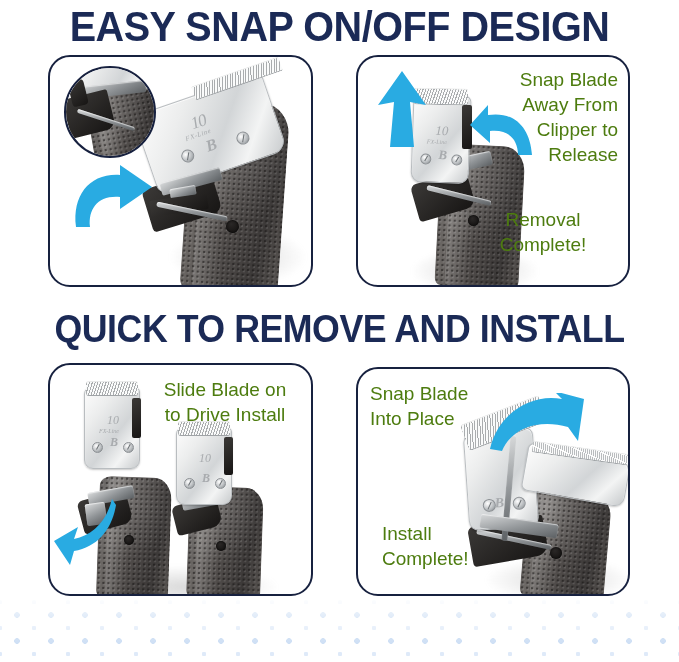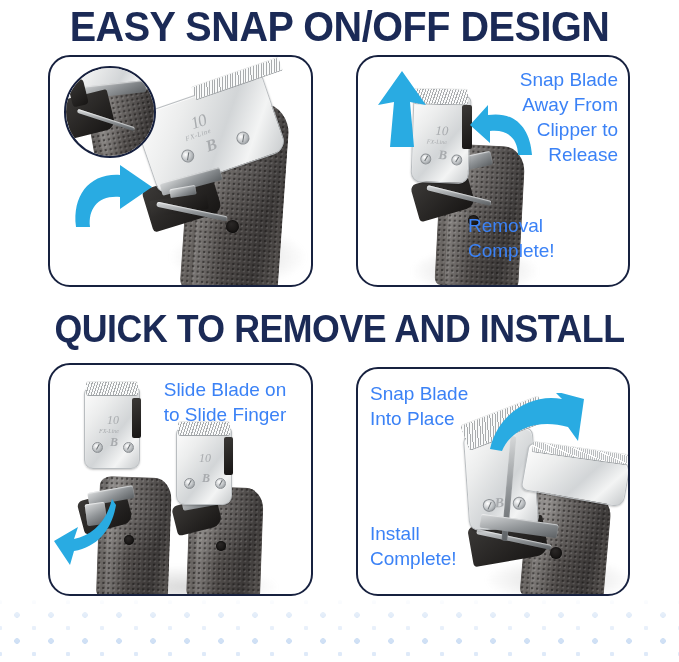--- a/index.html
+++ b/index.html
@@ -39,35 +39,35 @@
     overflow: hidden;
   }
   #panel-1 { left: 48px;  top: 55px;  width: 265px; height: 232px; }
   #panel-2 { left: 356px; top: 55px;  width: 274px; height: 232px; }
   #panel-3 { left: 48px;  top: 363px; width: 265px; height: 233px; }
   #panel-4 { left: 356px; top: 367px; width: 274px; height: 229px; }
 
   
   .caption {
     position: absolute;
-    color: #3b82f6;
+    color: #4d7c0f;
     font-size: 19px;
     line-height: 1.32;
     font-family: "Liberation Sans", sans-serif;
     white-space: pre-line;
   }
   .caption.center { text-align: center; }
   .caption.right  { text-align: right; }
 
   #cap-1a { left: 8px;  top: 160px; width: 140px; text-align: center; }
   #cap-2a { right: 10px; top: 10px;  width: 150px; text-align: right; }
-  #cap-2b { right: 10px; top: 156px; width: 150px; text-align: left; }
+  #cap-2b { right: 10px; top: 150px; width: 150px; text-align: center; }
   #cap-3a { right: 6px;  top: 12px;  width: 160px; text-align: center; }
   #cap-4a { left: 12px;  top: 12px;  width: 140px; text-align: left; }
-  #cap-4b { left: 12px;  top: 152px; width: 150px; text-align: left; }
+  #cap-4b { left: 24px;  top: 152px; width: 150px; text-align: left; }
 
   .body-shell {
     position: absolute;
     background:
       radial-gradient(circle at 22% 18%, rgba(255,255,255,0.20), rgba(255,255,255,0) 55%),
       linear-gradient(100deg, #4a4746 0%, #6c6865 22%, #514d4b 48%, #3c3938 78%, #5a5653 100%);
     background-color: #4e4a48;
   }
   .body-shell::after {
     content: "";
@@ -311,21 +311,21 @@
       <div class="screw" style="left:38px; top:50px; width:11px; height:11px;"></div>
     </div>
     <div class="blade-teeth diag" style="left:128px; top:56px; width:52px; height:15px; border-radius:3px;"></div>
     <div class="dark-part" style="left:174px; top:72px; width:9px; height:38px; border-radius:2px;"></div>
 
     <svg class="arrow" style="left:4px; top:130px;" width="62" height="76" viewBox="0 0 62 76">
       <path d="M58 4 C 52 28, 38 40, 20 44 L 24 32 L 0 46 L 16 70 L 20 56 C 44 52, 58 34, 62 10 Z" fill="#29abe2"></path>
     </svg>
 
     <div id="cap-3a" class="caption center">Slide Blade on
-to Slide Finger</div>
+to Drive Install</div>
   </div>
 
   <div id="panel-4" class="panel">
 
     <div class="shadow-soft" style="left:126px; top:188px; width:150px; height:46px;"></div>
 
     <div class="body-shell" style="left:166px; top:120px; width:84px; height:110px;
                 border-radius:10px 24px 6px 6px / 8px 26px 8px 8px; transform:rotate(5deg);"></div>
     <div class="port-hole" style="left:192px; top:178px; width:12px; height:12px;"></div>
 

